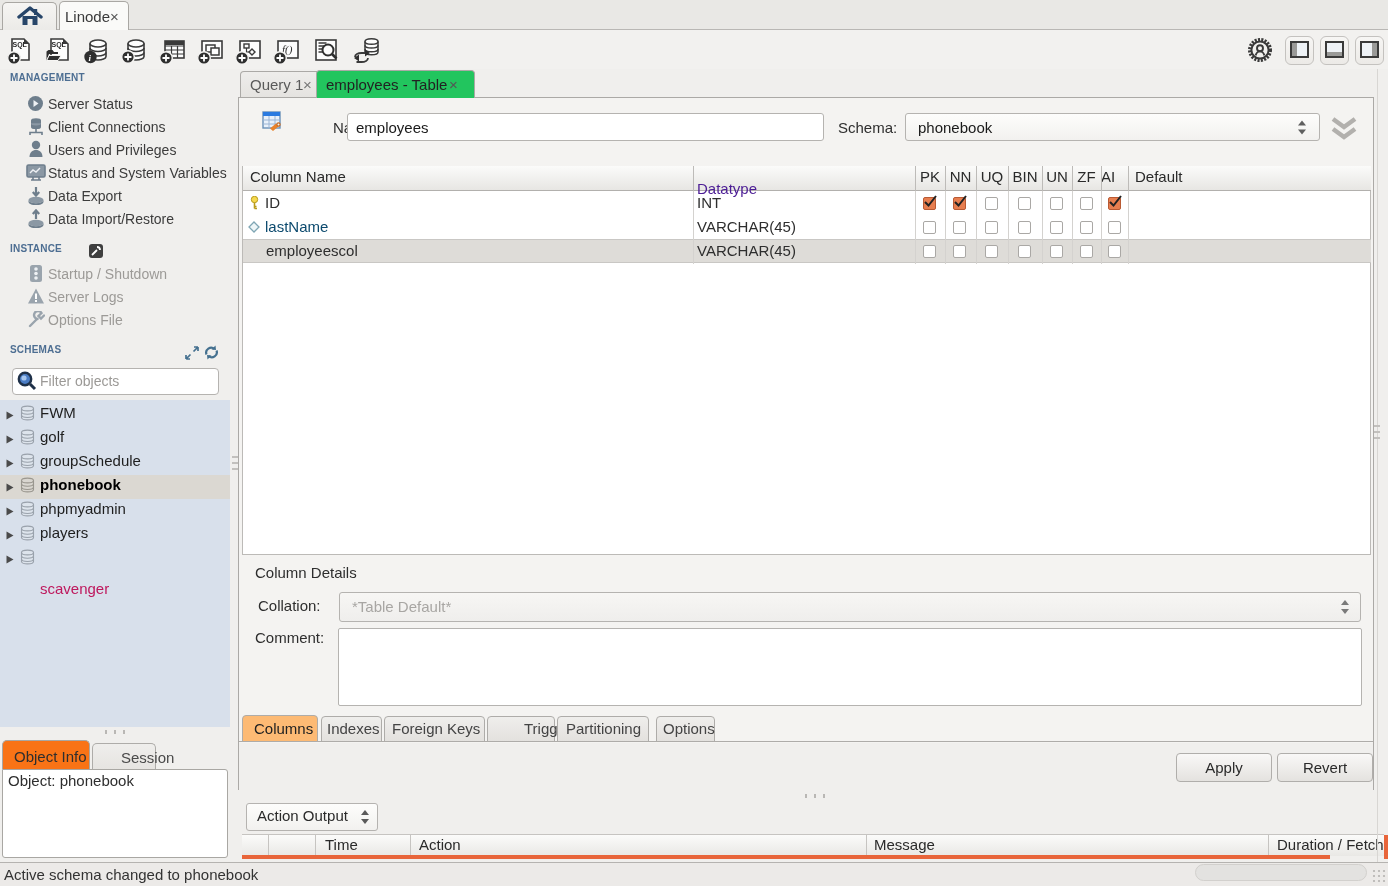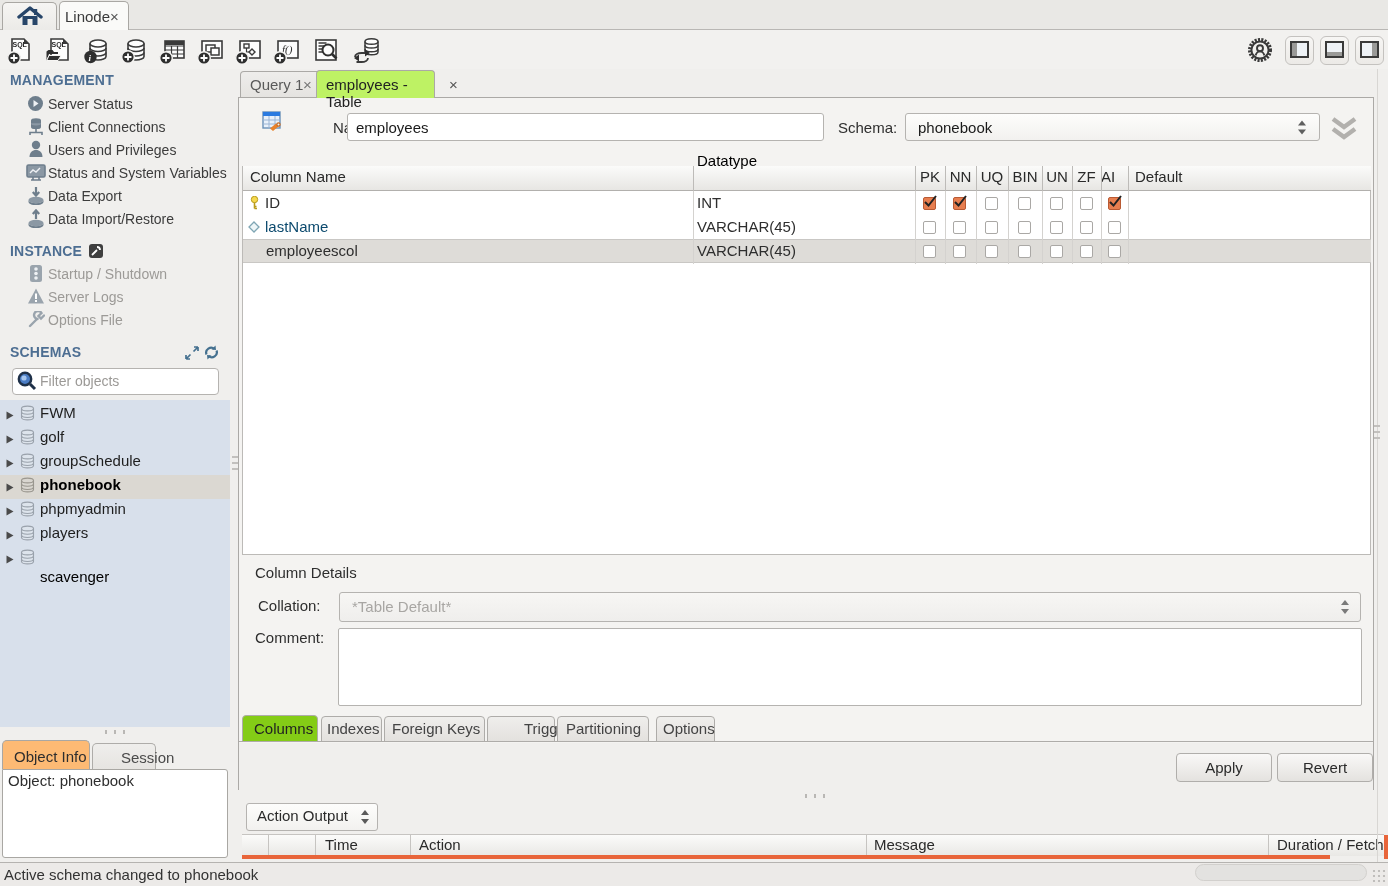--- a/index.html
+++ b/index.html
@@ -13,34 +13,34 @@
 .toptab.active { background:#fafaf8; top:1px; height:30px; }
 
 
 .toolbar { left:0; top:30px; width:1388px; height:39px; background:#f2f1ef; }
 .tbicon { position:absolute; top:37px; }
 
 
 .ptbtn { position:absolute; top:36px; width:29px; height:29px; border:1px solid #c4c2bf; border-radius:6px; background:linear-gradient(#f7f6f4,#eceae7); }
 
 
-.sidehdr { font-weight:bold; font-size:14px; color:#4d6e92; letter-spacing:0.2px; }
+.sidehdr { font-weight:bold; font-size:10px; color:#4d6e92; letter-spacing:0.2px; }
 .sideitem { position:absolute; left:48px; font-size:14px; color:#3c3c3c; white-space:nowrap; max-width:182px; overflow:hidden; }
 .sideitem.dim { color:#9c9a97; }
 .schemalist { left:0; top:400px; width:230px; height:327px; background:#d8e0eb; }
 .filterbox { left:12px; top:368px; width:207px; height:27px; background:#fff; border:1px solid #b5b3b0; border-radius:4px; }
 
 .input { position:absolute; background:#fff; border:1px solid #b5b3b0; border-radius:3px; }
 .dropdown { position:absolute; background:linear-gradient(#fdfdfc,#f2f1ef); border:1px solid #b5b3b0; border-radius:3px; }
 .cbox { position:absolute; width:13px; height:13px; border:1px solid #aaa8a5; border-radius:2px; background:#fff; }
 .cbox.on { background:#e77e4f; border-color:#b95a33; }
 
 
 .etab { position:absolute; top:0; height:26px; background:linear-gradient(#efeeec,#e3e1de); border:1px solid #aeaca9; border-radius:4px 4px 0 0; color:#444; }
-.etab.active { background:#84cc16; z-index:2;padding-left:42px; }
+.etab.active { background:#fdba74; z-index:2;padding-left:42px; }
 
 .btn { position:absolute; height:29px; background:linear-gradient(#f9f8f7,#e4e2df); border:1px solid #b0aeab; border-radius:4px; text-align:center; line-height:27px; color:#2a2a2a; }
 
 .sep { top:166px; width:1px; height:98px; background:linear-gradient(#bdbbb8 0 26%, #d4d2cf 26% 100%); }
 
 
 .statusbar { left:0; top:862px; width:1388px; height:24px; background:#eceae8; border-top:1px solid #b5b3b0; }
 </style>
 </head>
 <body>
@@ -349,42 +349,42 @@
     <path d="M0.5 0.5 L7.5 4.5 L0.5 8.5 Z" fill="#4a4a4a"></path>
   </svg>
 <svg class="abs" style="left:20px; top:549px;" width="15" height="16" viewBox="0 0 15 16">
     <g fill="#dde4ec" stroke="#9aa2ac" stroke-width="1.1">
       <path d="M1.5 3.5 c0-1.5 2.7-2.4 6-2.4 s6 0.9 6 2.4 v9 c0 1.5 -2.7 2.4 -6 2.4 s-6 -0.9 -6 -2.4 z"></path>
       <path d="M1.5 3.5 c0 1.5 2.7 2.4 6 2.4 s6 -0.9 6 -2.4" fill="none"></path>
       <path d="M1.5 6.8 c0 1.5 2.7 2.4 6 2.4 s6 -0.9 6 -2.4" fill="none"></path>
       <path d="M1.5 10.1 c0 1.5 2.7 2.4 6 2.4 s6 -0.9 6 -2.4" fill="none"></path>
     </g>
   </svg>
-<div class="abs" style="left:40px; top:568px; color:#000000;">scavenger</div>
+<div class="abs" style="left:40px; top:580px; color:#be185d;">scavenger</div>
 
 <svg class="abs" style="left:104px; top:729px;" width="24" height="6" viewBox="0 0 24 6">
   <path d="M2 1 v4 M11 1 v4 M20 1 v4" stroke="#b9b7b4" stroke-width="2"></path>
 </svg>
 
-<div class="abs" style="left:2px; top:740px; width:88px; height:29px; background:#fdba74; border:1px solid #a9a7a3; border-bottom:none; border-radius:5px 5px 0 0; z-index:2;">
+<div class="abs" style="left:2px; top:740px; width:88px; height:29px; background:#f97316; border:1px solid #a9a7a3; border-bottom:none; border-radius:5px 5px 0 0; z-index:2;">
   <span style="position:absolute; left:11px; top:7px; color:#2e2e2e;">Object Info</span>
 </div>
 <div class="abs" style="left:92px; top:743px; width:64px; height:26px; background:linear-gradient(#efeeec,#e6e4e1); border:1px solid #aeaca9; border-bottom:none; border-radius:5px 5px 0 0;">
   <span style="position:absolute; left:10px; top:5px; color:#4a4a4a;margin-left:18px;">Session</span>
 </div>
 <div class="abs" style="left:2px; top:769px; width:226px; height:89px; background:#fff; border:1px solid #a9a7a3; border-radius:0 3px 3px 3px;"></div>
 <div class="abs" style="left:8px; top:772px; color:#2e2e2e;">Object: phonebook</div>
 
 <div class="abs" style="left:238px; top:97px; width:1136px; height:693px; background:#f4f3f1; border:1px solid #aba9a6; border-bottom:none;"></div>
 
 <div class="abs" style="left:240px; top:71px; width:88px; height:26px; background:linear-gradient(#eeedeb,#e5e3e0); border:1px solid #aba9a6; border-bottom:none; border-radius:4px 4px 0 0;">
   <span style="position:absolute; left:9px; top:4px; color:#5a5a5a;">Query 1</span>
   <span style="position:absolute; left:62px; top:4px; color:#777;">×</span>
 </div>
-<div class="abs" style="left:316px; top:70px; width:119px; height:28px; background:#bef264; border:1px solid #aba9a6; border-bottom:none; border-radius:4px 4px 0 0; z-index:2;text-decoration:underline;">
+<div class="abs" style="left:316px; top:70px; width:159px; height:28px; background:#22c55e; border:1px solid #aba9a6; border-bottom:none; border-radius:4px 4px 0 0; z-index:2;text-decoration:underline;">
   <span style="position:absolute; left:9px; top:5px; color:#222;">employees - Table</span>
   <span style="position:absolute; left:132px; top:5px; color:#555;">×</span>
 </div>
 
 <svg class="abs" style="left:262px; top:111px;" width="21" height="21" viewBox="0 0 21 21">
   <rect x="1" y="1" width="17" height="16" fill="#e8f0fa" stroke="#6a90b8" stroke-width="1.4"></rect>
   <rect x="1" y="1" width="17" height="4" fill="#2a7ae0"></rect>
   <path d="M1 9 h17 M1 13 h17 M7 5 v12 M13 5 v12" stroke="#9ab4d4" stroke-width="1"></path>
   <path d="M8 17.5 l6 -5 l3 2.5 l-6 5 z" fill="#e8822c"></path>
   <circle cx="16.5" cy="13.5" r="1.6" fill="#f4f3f1" stroke="#c96a1e" stroke-width="1.2"></circle>
@@ -401,21 +401,21 @@
 </svg>
 <svg class="abs" style="left:1330px; top:117px;" width="28" height="24" viewBox="0 0 28 24">
   <path d="M3 2 L14 10 L25 2" fill="none" stroke="#b2b0ad" stroke-width="4.5"></path>
   <path d="M3 12 L14 20 L25 12" fill="none" stroke="#b2b0ad" stroke-width="4.5"></path>
 </svg>
 
 <div class="abs" style="left:242px; top:166px; width:1129px; height:389px; background:#fff; border:1px solid #bcbab7;"></div>
 
 <div class="abs" style="left:243px; top:166px; width:1128px; height:25px; background:linear-gradient(#fbfbfa,#e7e6e3); border-bottom:1px solid #b2b0ad;"></div>
 <div class="abs" style="left:250px; top:168px; color:#2a2a2a;">Column Name</div>
-<div class="abs" style="left:697px; top:152px; color:#000000;text-align:right;">Datatype</div>
+<div class="abs" style="left:697px; top:180px; color:#4c1d95;text-align:right;">Datatype</div>
 <div class="abs" style="left:915px; top:168px; width:30px; text-align:center; color:#2a2a2a;">PK</div>
 <div class="abs" style="left:945px; top:168px; width:31px; text-align:center; color:#2a2a2a;">NN</div>
 <div class="abs" style="left:976px; top:168px; width:32px; text-align:center; color:#2a2a2a;">UQ</div>
 <div class="abs" style="left:1008px; top:168px; width:34px; text-align:center; color:#2a2a2a;">BIN</div>
 <div class="abs" style="left:1042px; top:168px; width:30px; text-align:center; color:#2a2a2a;">UN</div>
 <div class="abs" style="left:1072px; top:168px; width:29px; text-align:center; color:#2a2a2a;">ZF</div>
 <div class="abs" style="left:1101px; top:168px; width:27px; text-align:left; color:#2a2a2a;">AI</div>
 <div class="abs" style="left:1135px; top:168px; color:#2a2a2a;">Default</div>
 
 <div class="abs" style="left:243px; top:239px; width:1128px; height:24px; background:#dedcd8; border-top:1px solid #c9c7c4; border-bottom:1px solid #c9c7c4;"></div>

